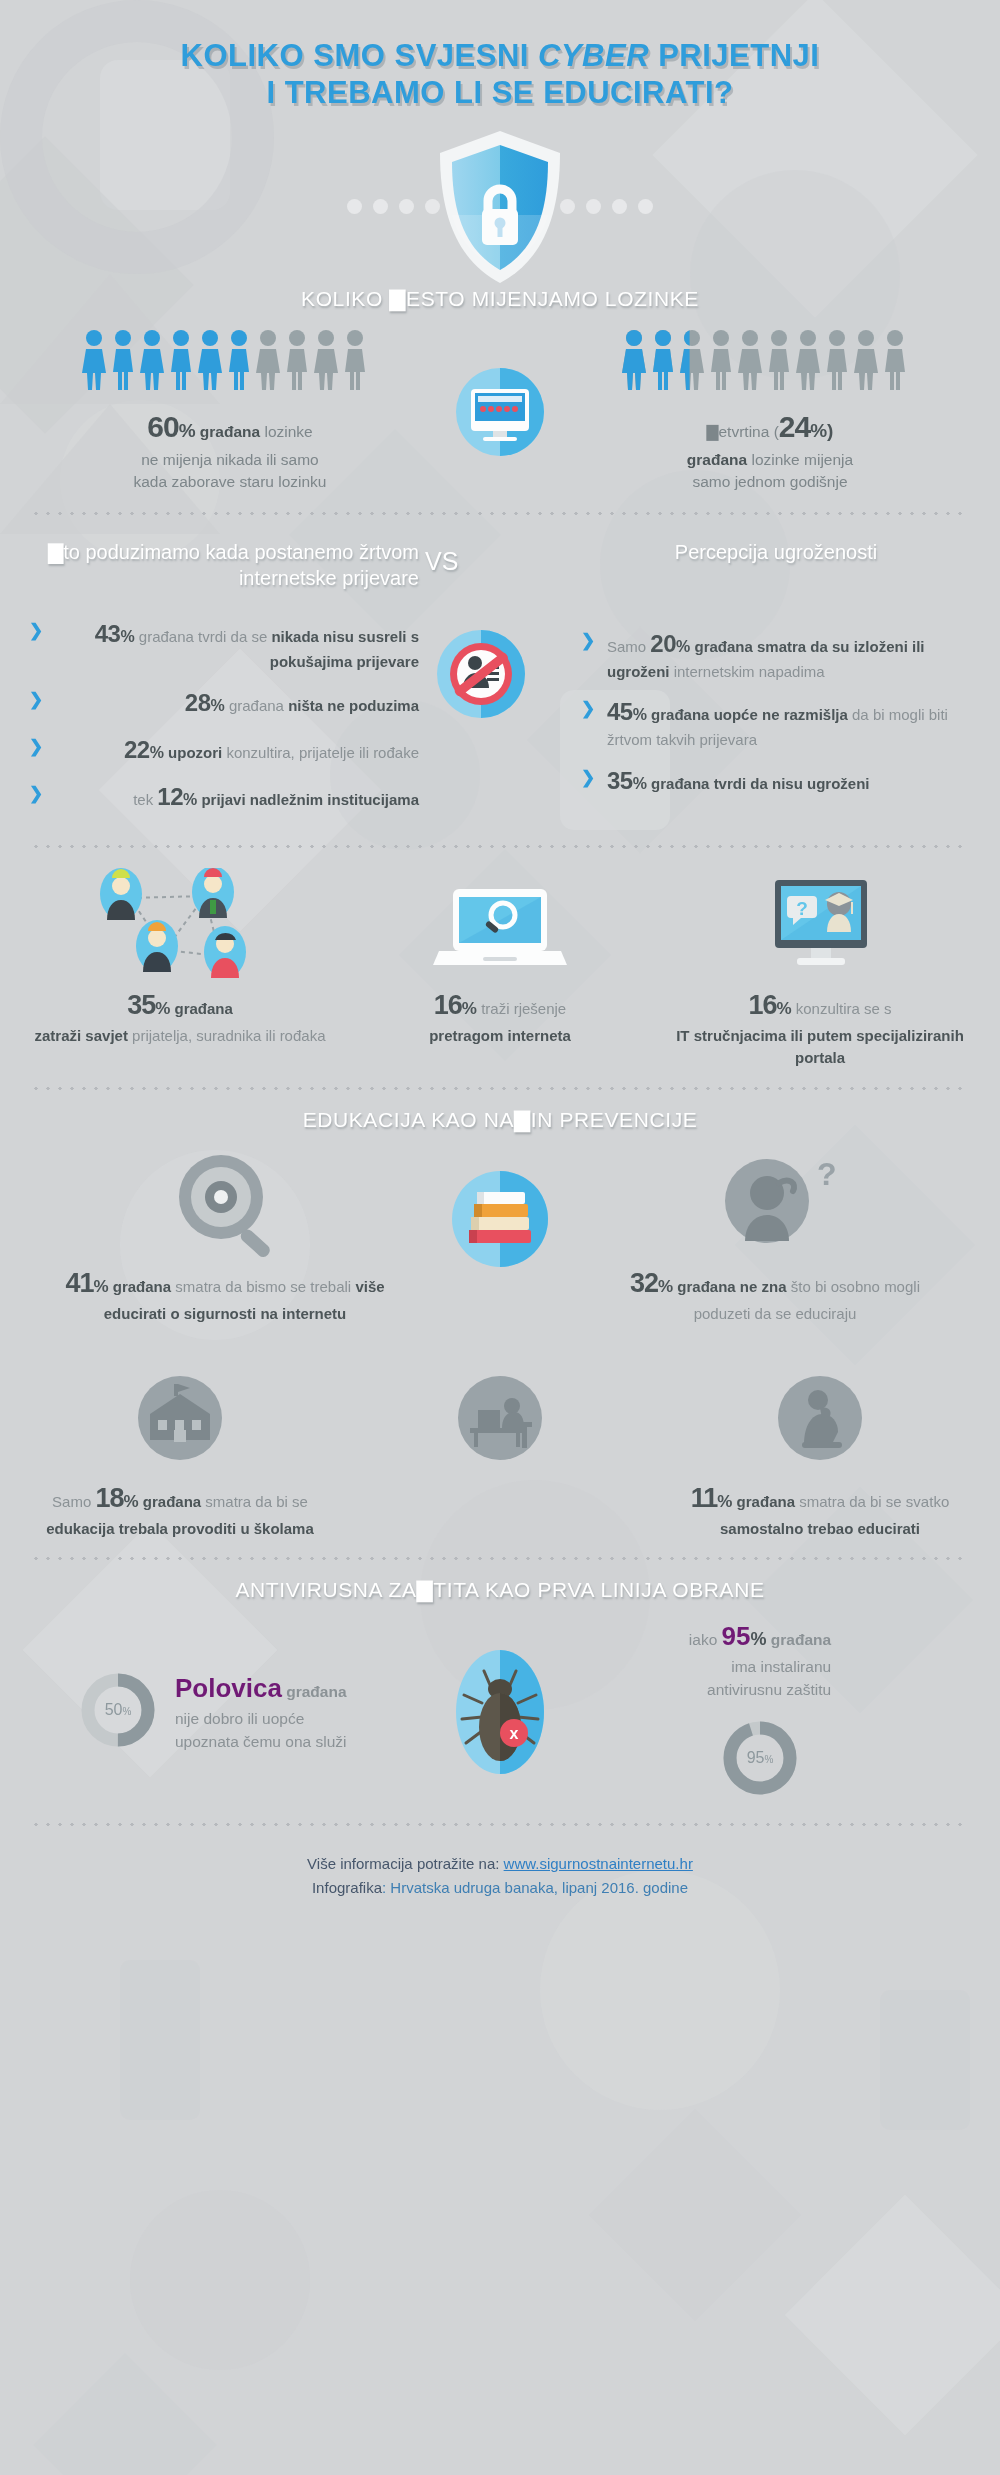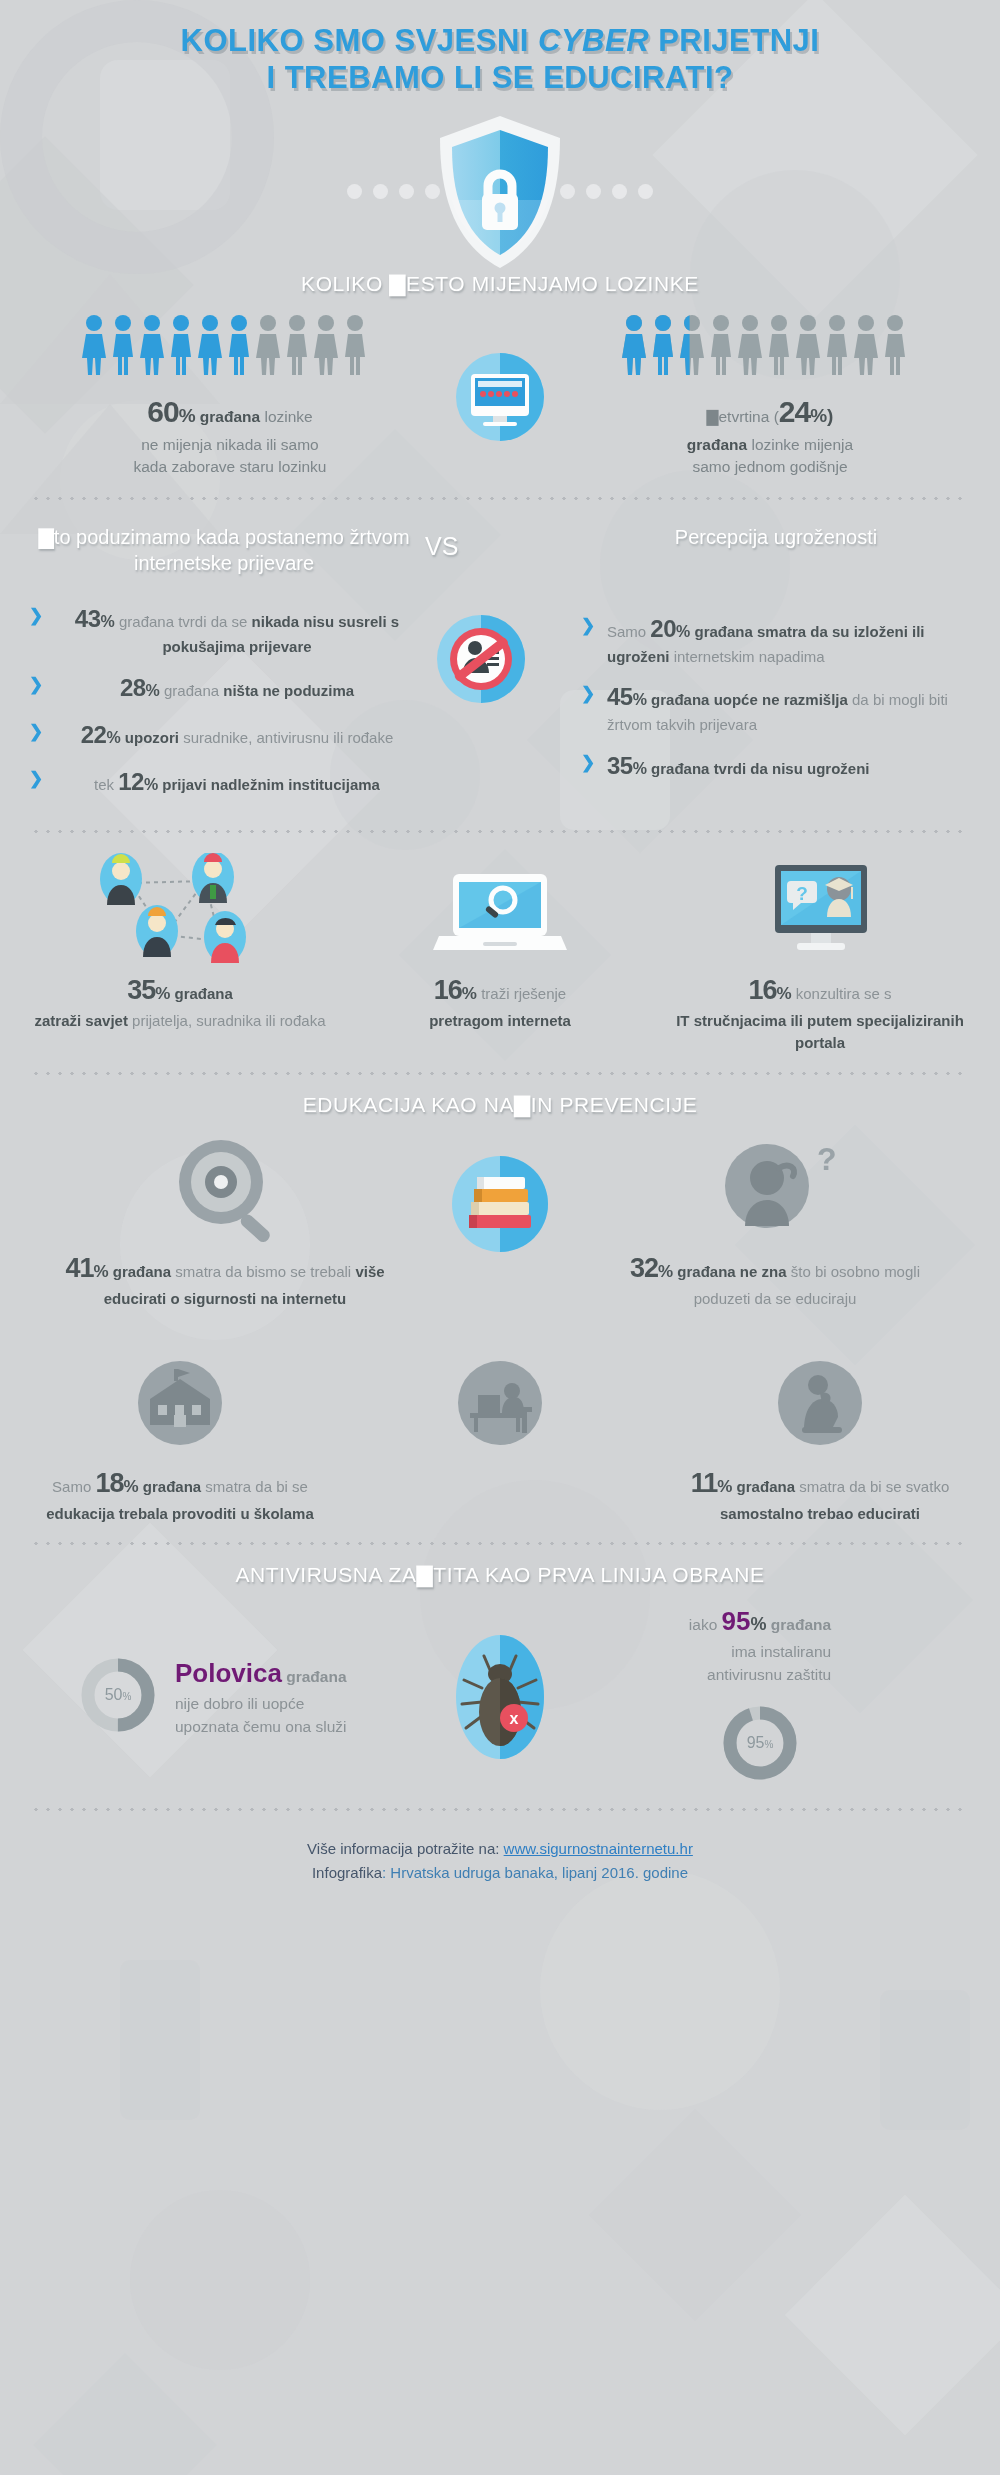--- a/index.html
+++ b/index.html
@@ -19,21 +19,21 @@
   #bg .ring{background:none;border:42px solid #cacccf;border-radius:50%;opacity:.5;}
   #bg .rot45{transform:rotate(45deg);}
   #bg .big-arrow{
      width:0;height:0;border-left:110px solid transparent;border-right:110px solid transparent;
      border-bottom:130px solid #cbcdd0;opacity:.5;background:none;}
 
   .page{position:relative;z-index:2;}
 
   
   .title{
-    text-align:center;padding-top:23px;line-height:1.18;
+    text-align:center;padding-top:38px;line-height:1.18;
     font-size:31px;font-weight:bold;letter-spacing:.5px;
     color:#2f9ddb;
     text-shadow:2px 3px 0 rgba(80,95,105,.28);
   }
   .title .it{font-style:italic;}
   .title-l2{display:block;}
 
   .shield-wrap{position:relative;height:160px;margin-top:16px;}
   .shield-wrap .dots{position:absolute;top:72px;display:flex;gap:11px;}
   .dots .d{width:15px;height:15px;border-radius:50%;background:#e7e8ea;}
@@ -57,21 +57,21 @@
   .people{display:flex;justify-content:center;gap:6px;margin-bottom:14px;}
   .stat-txt{font-size:15.5px;line-height:1.45;color:#7d868a;}
   .stat-txt .num{font-size:30px;font-weight:bold;color:#4c5558;letter-spacing:-1px;}
   .stat-txt .pct{font-size:19px;font-weight:bold;color:#4c5558;}
   .stat-txt b{color:#4c5558;font-weight:bold;}
   .mid-icon{width:150px;display:flex;justify-content:center;align-items:flex-start;padding-top:28px;}
 
   
   .vs-wrap{display:flex;justify-content:center;margin-top:6px;position:relative;}
   .vs-col{width:390px;padding:0 6px;}
-  .vs-col.left{text-align:center;}
+  .vs-col.left{text-align:right;}
   .vs-col.right{text-align:left;}
   .vs-title{
     color:#ffffff;font-size:20px;line-height:1.32;margin:6px 0 26px 0;
     text-shadow:1px 2px 2px rgba(110,120,125,.4);
   }
   .vs-title.r{text-align:center;margin-bottom:62px;}
   .vs-center{width:150px;display:flex;flex-direction:column;}
   .vs-label{font-size:25px;color:#ffffff;font-weight:normal;margin-top:14px;
     text-shadow:1px 2px 2px rgba(110,120,125,.4);}
   .bullets{list-style:none;margin:0;padding:0;}
@@ -337,21 +337,21 @@
   </div>
 
   <span class="dot-sep"></span>
 
   <div class="vs-wrap">
     <div class="vs-col left">
       <div class="vs-title">▇to poduzimamo kada postanemo žrtvom internetske prijevare</div>
       <ul class="bullets">
         <li><span class="chev">❯</span><span></span><span class="num">43</span><span class="pct">%</span><span> građana tvrdi da se </span><b>nikada</b><b> nisu susreli s pokušajima prijevare</b></li>
         <li><span class="chev">❯</span><span></span><span class="num">28</span><span class="pct">%</span><span> građana </span><b>ništa ne poduzima</b></li>
-        <li><span class="chev">❯</span><span></span><span class="num">22</span><span class="pct">%</span><span> </span><b>upozori</b><span> suradnike, antivirusnu ili rođake</span></li>
+        <li><span class="chev">❯</span><span></span><span class="num">22</span><span class="pct">%</span><span> </span><b>upozori</b><span> konzultira, prijatelje ili rođake</span></li>
         <li><span class="chev">❯</span><span>tek </span><span class="num">12</span><span class="pct">%</span><span> </span><b>prijavi nadležnim institucijama</b></li>
       </ul>
     </div>
 
     <div class="vs-center">
       <div class="vs-label">VS</div>
       <div style="margin-top:42px;">
         <svg width="112" height="112" viewBox="0 0 112 112">
           <circle cx="56" cy="56" r="44" fill="#8ed2ee"></circle>
           <path d="M56 12 a44 44 0 0 1 0 88 z" fill="#47b3e4"></path>

